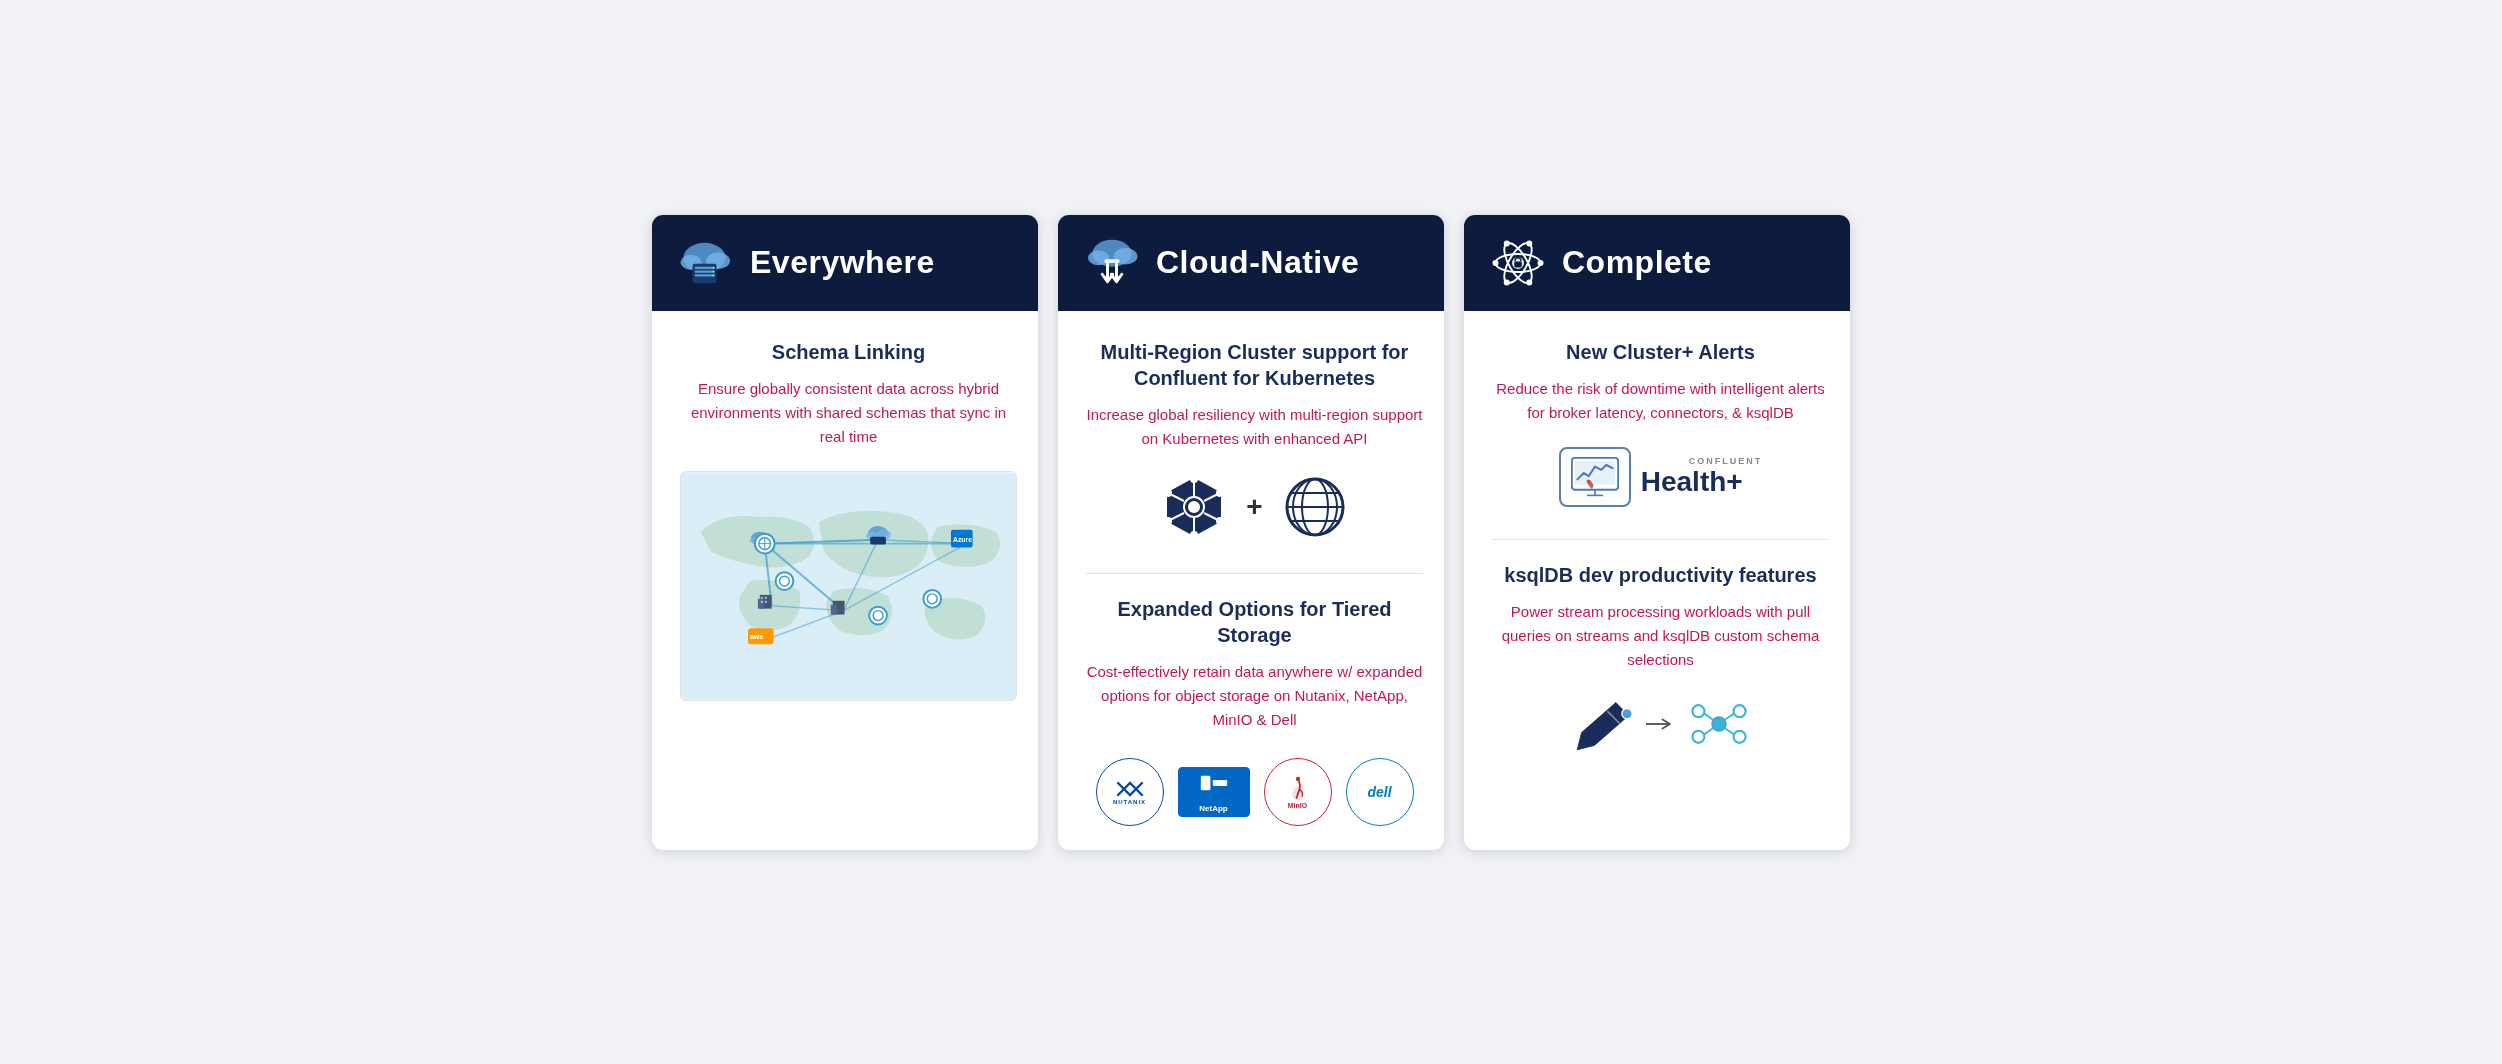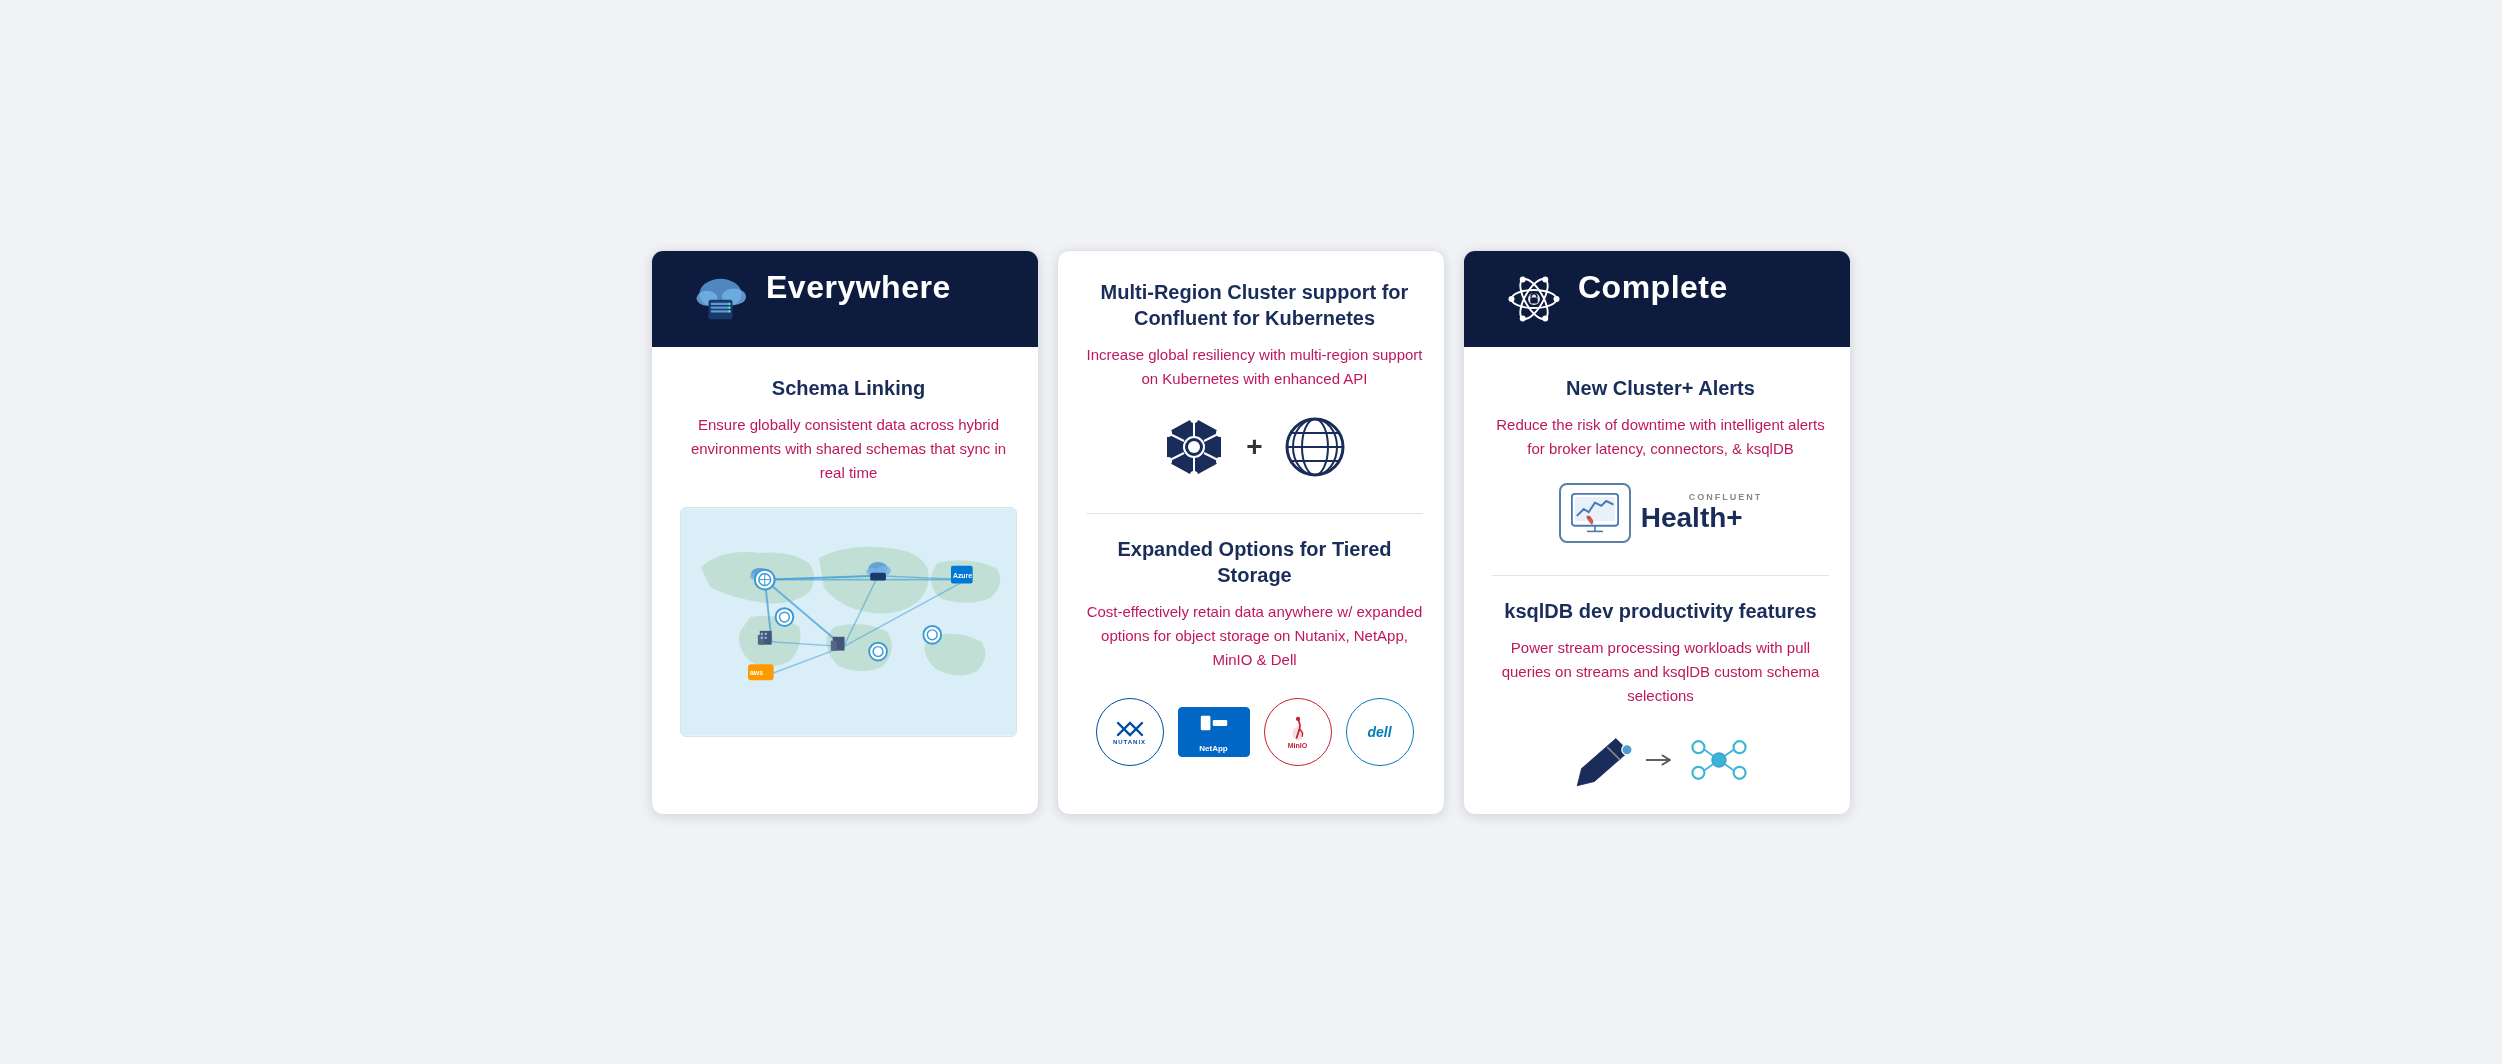--- a/index.html
+++ b/index.html
@@ -28,22 +28,23 @@
       box-shadow: 0 2px 12px rgba(0,0,0,0.12);
       border: 1px solid #dde2ea;
       display: flex;
       flex-direction: column;
     }
 
     .card-header {
       background: #0d1b3e;
       color: white;
       display: flex;
+      align-items: center;
       gap: 14px;
-      padding: 18px 40px;
+      padding: 18px 24px;
     }
 
     .card-header-icon {
       width: 60px;
       height: 60px;
       flex-shrink: 0;
     }
 
     .card-header-title {
       font-size: 32px;
@@ -272,20 +273,35 @@
           <circle cx="200" cy="145" r="5" fill="none" stroke="#3a9bd5" stroke-width="1.5"></circle>
 
           <circle cx="255" cy="128" r="9" fill="white" stroke="#3a9bd5" stroke-width="2"></circle>
           <circle cx="255" cy="128" r="5" fill="none" stroke="#3a9bd5" stroke-width="1.5"></circle>
         </svg>
       </div>
     </div>
   </div>
 
   <div class="card">
+    <div class="card-header">
+
+      <svg class="card-header-icon" viewBox="0 0 80 70" fill="none" xmlns="http://www.w3.org/2000/svg">
+        <ellipse cx="40" cy="22" rx="26" ry="18" fill="#5b9bd5" opacity="0.85"></ellipse>
+        <ellipse cx="22" cy="28" rx="14" ry="10" fill="#74b3e8" opacity="0.8"></ellipse>
+        <ellipse cx="58" cy="26" rx="16" ry="11" fill="#74b3e8" opacity="0.8"></ellipse>
+        <rect x="30" y="30" width="20" height="5" rx="2" fill="white" opacity="0.9"></rect>
+
+        <line x1="34" y1="36" x2="34" y2="58" stroke="white" stroke-width="4" stroke-linecap="round"></line>
+        <line x1="46" y1="36" x2="46" y2="58" stroke="white" stroke-width="4" stroke-linecap="round"></line>
+        <polyline points="27,50 34,60 41,50" fill="none" stroke="white" stroke-width="4" stroke-linejoin="round" stroke-linecap="round"></polyline>
+        <polyline points="39,50 46,60 53,50" fill="none" stroke="white" stroke-width="4" stroke-linejoin="round" stroke-linecap="round"></polyline>
+      </svg>
+      <span class="card-header-title">Cloud-Native</span>
+    </div>
     <div class="card-body">
       <div class="section-title">Multi-Region Cluster support for Confluent for Kubernetes</div>
       <div class="section-desc">Increase global resiliency with multi-region support on Kubernetes with enhanced API</div>
 
       <div class="icons-row">
 
         <svg class="big-icon" viewBox="0 0 64 64" fill="none" xmlns="http://www.w3.org/2000/svg">
           <polygon points="32,4 58,18 58,46 32,60 6,46 6,18" fill="#1a2d5a" stroke="#1a2d5a" stroke-width="2"></polygon>
           <circle cx="32" cy="32" r="10" fill="none" stroke="white" stroke-width="2"></circle>
           <line x1="32" y1="4" x2="32" y2="22" stroke="white" stroke-width="2"></line>

